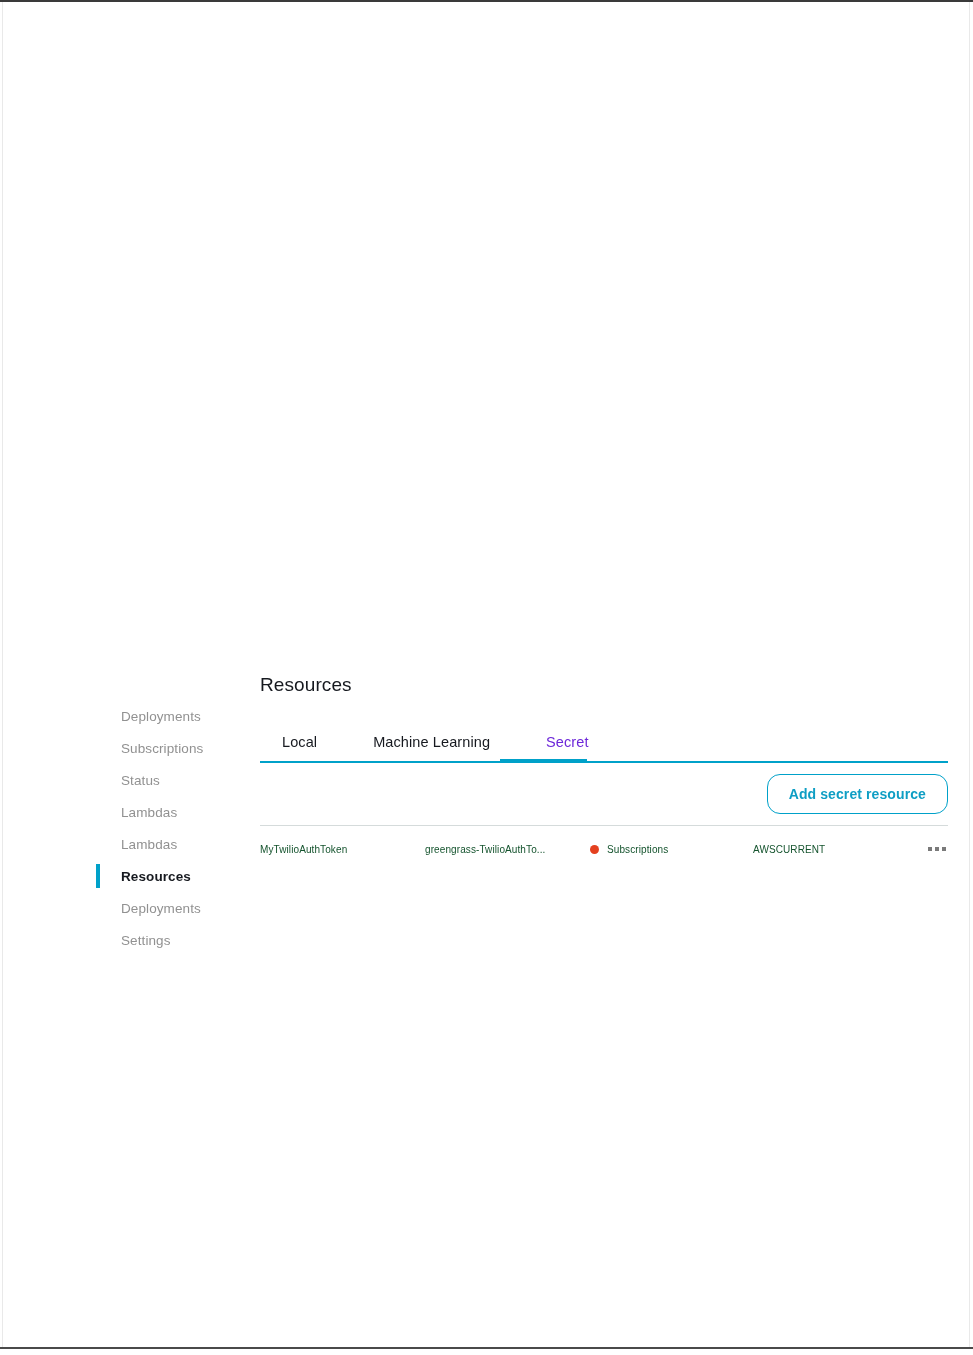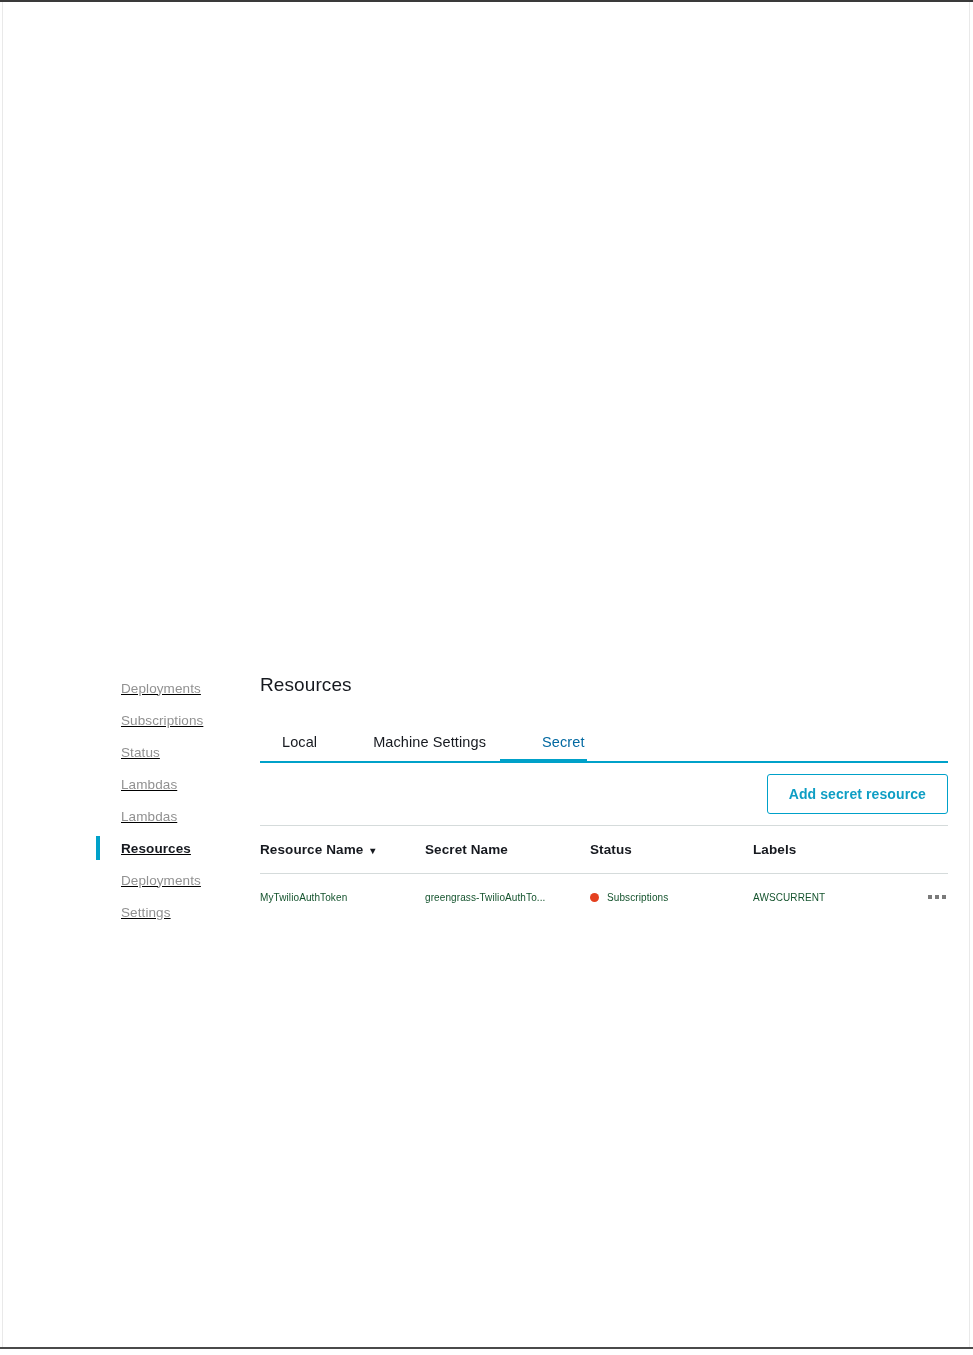--- a/index.html
+++ b/index.html
@@ -40,23 +40,22 @@
     position: absolute;
     left: 969px; top: 2px;
     width: 1px; height: 1345px;
     background: #e9e9e9;
   }
 
   
   .sidebar {
     position: absolute;
     left: 96px;
-    top: 672px;
+    top: 700px;
     width: 150px;
-    text-decoration: underline;
   }
   .nav-item {
     position: relative;
     height: 32px;
     display: flex;
     align-items: center;
     padding-left: 25px;
     font-size: 13.5px;
     color: #919191;
     letter-spacing: 0.1px;
@@ -108,21 +107,21 @@
   .tab {
     position: relative;
     font-size: 14.5px;
     color: #16191f;
     padding: 0 22px 9px 22px;
     cursor: pointer;
     white-space: nowrap;
     letter-spacing: 0.1px;
   }
   .tab.active {
-    color: #0369a1;
+    color: #6d28d9;
   }
   .tab-underline-base {
     position: absolute;
     left: 0;
     bottom: 0;
     width: 688px;
     height: 2px;
     background: #00a1c9;
   }
   .tab-underline-active {
@@ -140,21 +139,21 @@
     justify-content: flex-end;
   }
   .btn-outline {
     border: 1px solid #00a1c9;
     background: #ffffff;
     color: #0e9ec4;
     font-size: 14px;
     font-weight: bold;
     font-family: "Liberation Sans", sans-serif;
     padding: 12px 21px;
-    border-radius: 3px;
+    border-radius: 13px;
     cursor: pointer;
     letter-spacing: 0.1px;
     line-height: 14px;
   }
 
   
   .table {
     width: 688px;
     border-top: 1px solid #d5dbdb;
   }
@@ -274,52 +273,36 @@
 <main class="content">
 
   <h1 class="page-title">Resources</h1>
 
   <div class="tabs">
     <div class="tab-strip">
       <div class="tab" id="tab-local">
         <span>Local</span>
       </div>
       <div class="tab" id="tab-ml">
-        <span>Machine Settings</span>
+        <span>Machine Learning</span>
       </div>
       <div class="tab active" id="tab-secret">
         <span>Secret</span>
       </div>
     </div>
     <div class="tab-underline-base"></div>
     <div class="tab-underline-active" id="tab-active-underline" style="left: 240.047px; width: 86.5156px;"></div>
   </div>
 
   <div class="action-bar">
     <button class="btn-outline">Add secret resource</button>
   </div>
 
   <div class="table">
 
-    <div class="thead">
-      <div class="th col-name sortable">
-        <span>Resource Name</span>
-        <span class="chevron">▾</span>
-      </div>
-      <div class="th col-secret">
-        <span>Secret Name</span>
-      </div>
-      <div class="th col-status">
-        <span>Status</span>
-      </div>
-      <div class="th col-labels">
-        <span>Labels</span>
-      </div>
-      <div class="th col-menu"></div>
-    </div>
 
     <div class="trow">
       <div class="td col-name">MyTwilioAuthToken</div>
       <div class="td col-secret">greengrass-TwilioAuthTo...</div>
       <div class="td col-status">
         <span class="status-dot" style="background: rgb(228, 64, 31);"></span>
         <span>Subscriptions</span>
       </div>
       <div class="td col-labels">AWSCURRENT</div>
       <div class="td col-menu">

